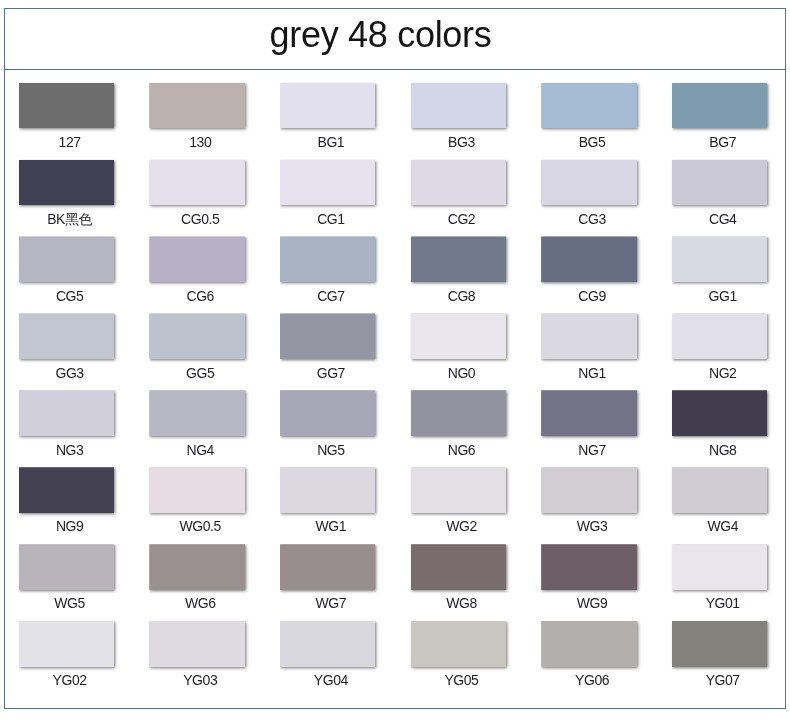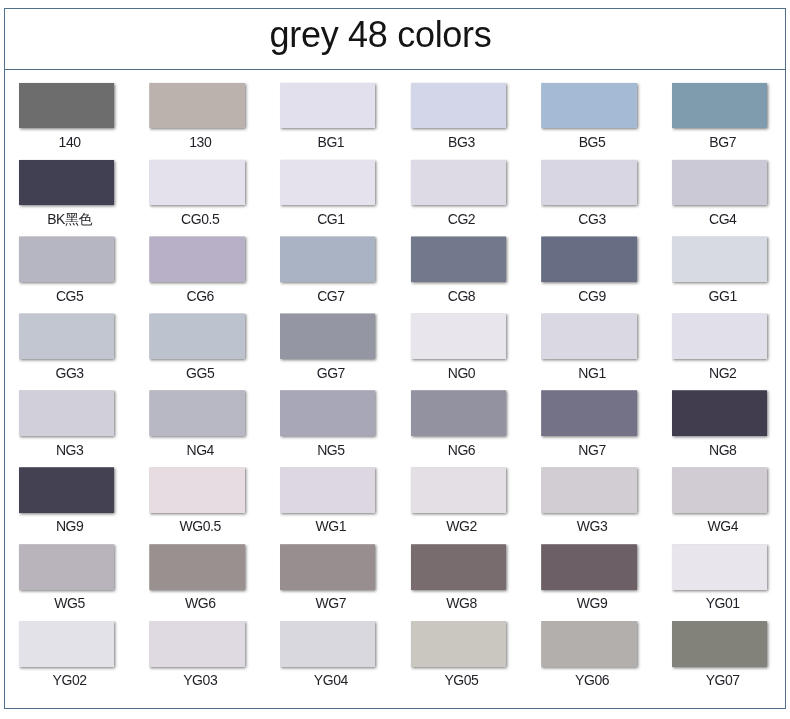--- a/index.html
+++ b/index.html
@@ -46,21 +46,21 @@
 <body>
 
 <div class="sheet">
   <div class="title">grey 48 colors</div>
   <div class="rule"></div>
   <div class="grid" id="grid">
       <div class="cell" style="left: 14.2px; top: 73.6px;">
         <div class="chipwrap">
           <div class="chip" title="#6D6D6D" style="background: rgb(109, 109, 109);"></div>
         </div>
-        <div class="lbl">140</div>
+        <div class="lbl">127</div>
       </div>
       <div class="cell" style="left: 144.82px; top: 73.6px;">
         <div class="chipwrap">
           <div class="chip" title="#BBB2AE" style="background: rgb(187, 178, 174);"></div>
         </div>
         <div class="lbl">130</div>
       </div>
       <div class="cell" style="left: 275.44px; top: 73.6px;">
         <div class="chipwrap">
           <div class="chip" title="#E3E0EE" style="background: rgb(227, 224, 238);"></div>

